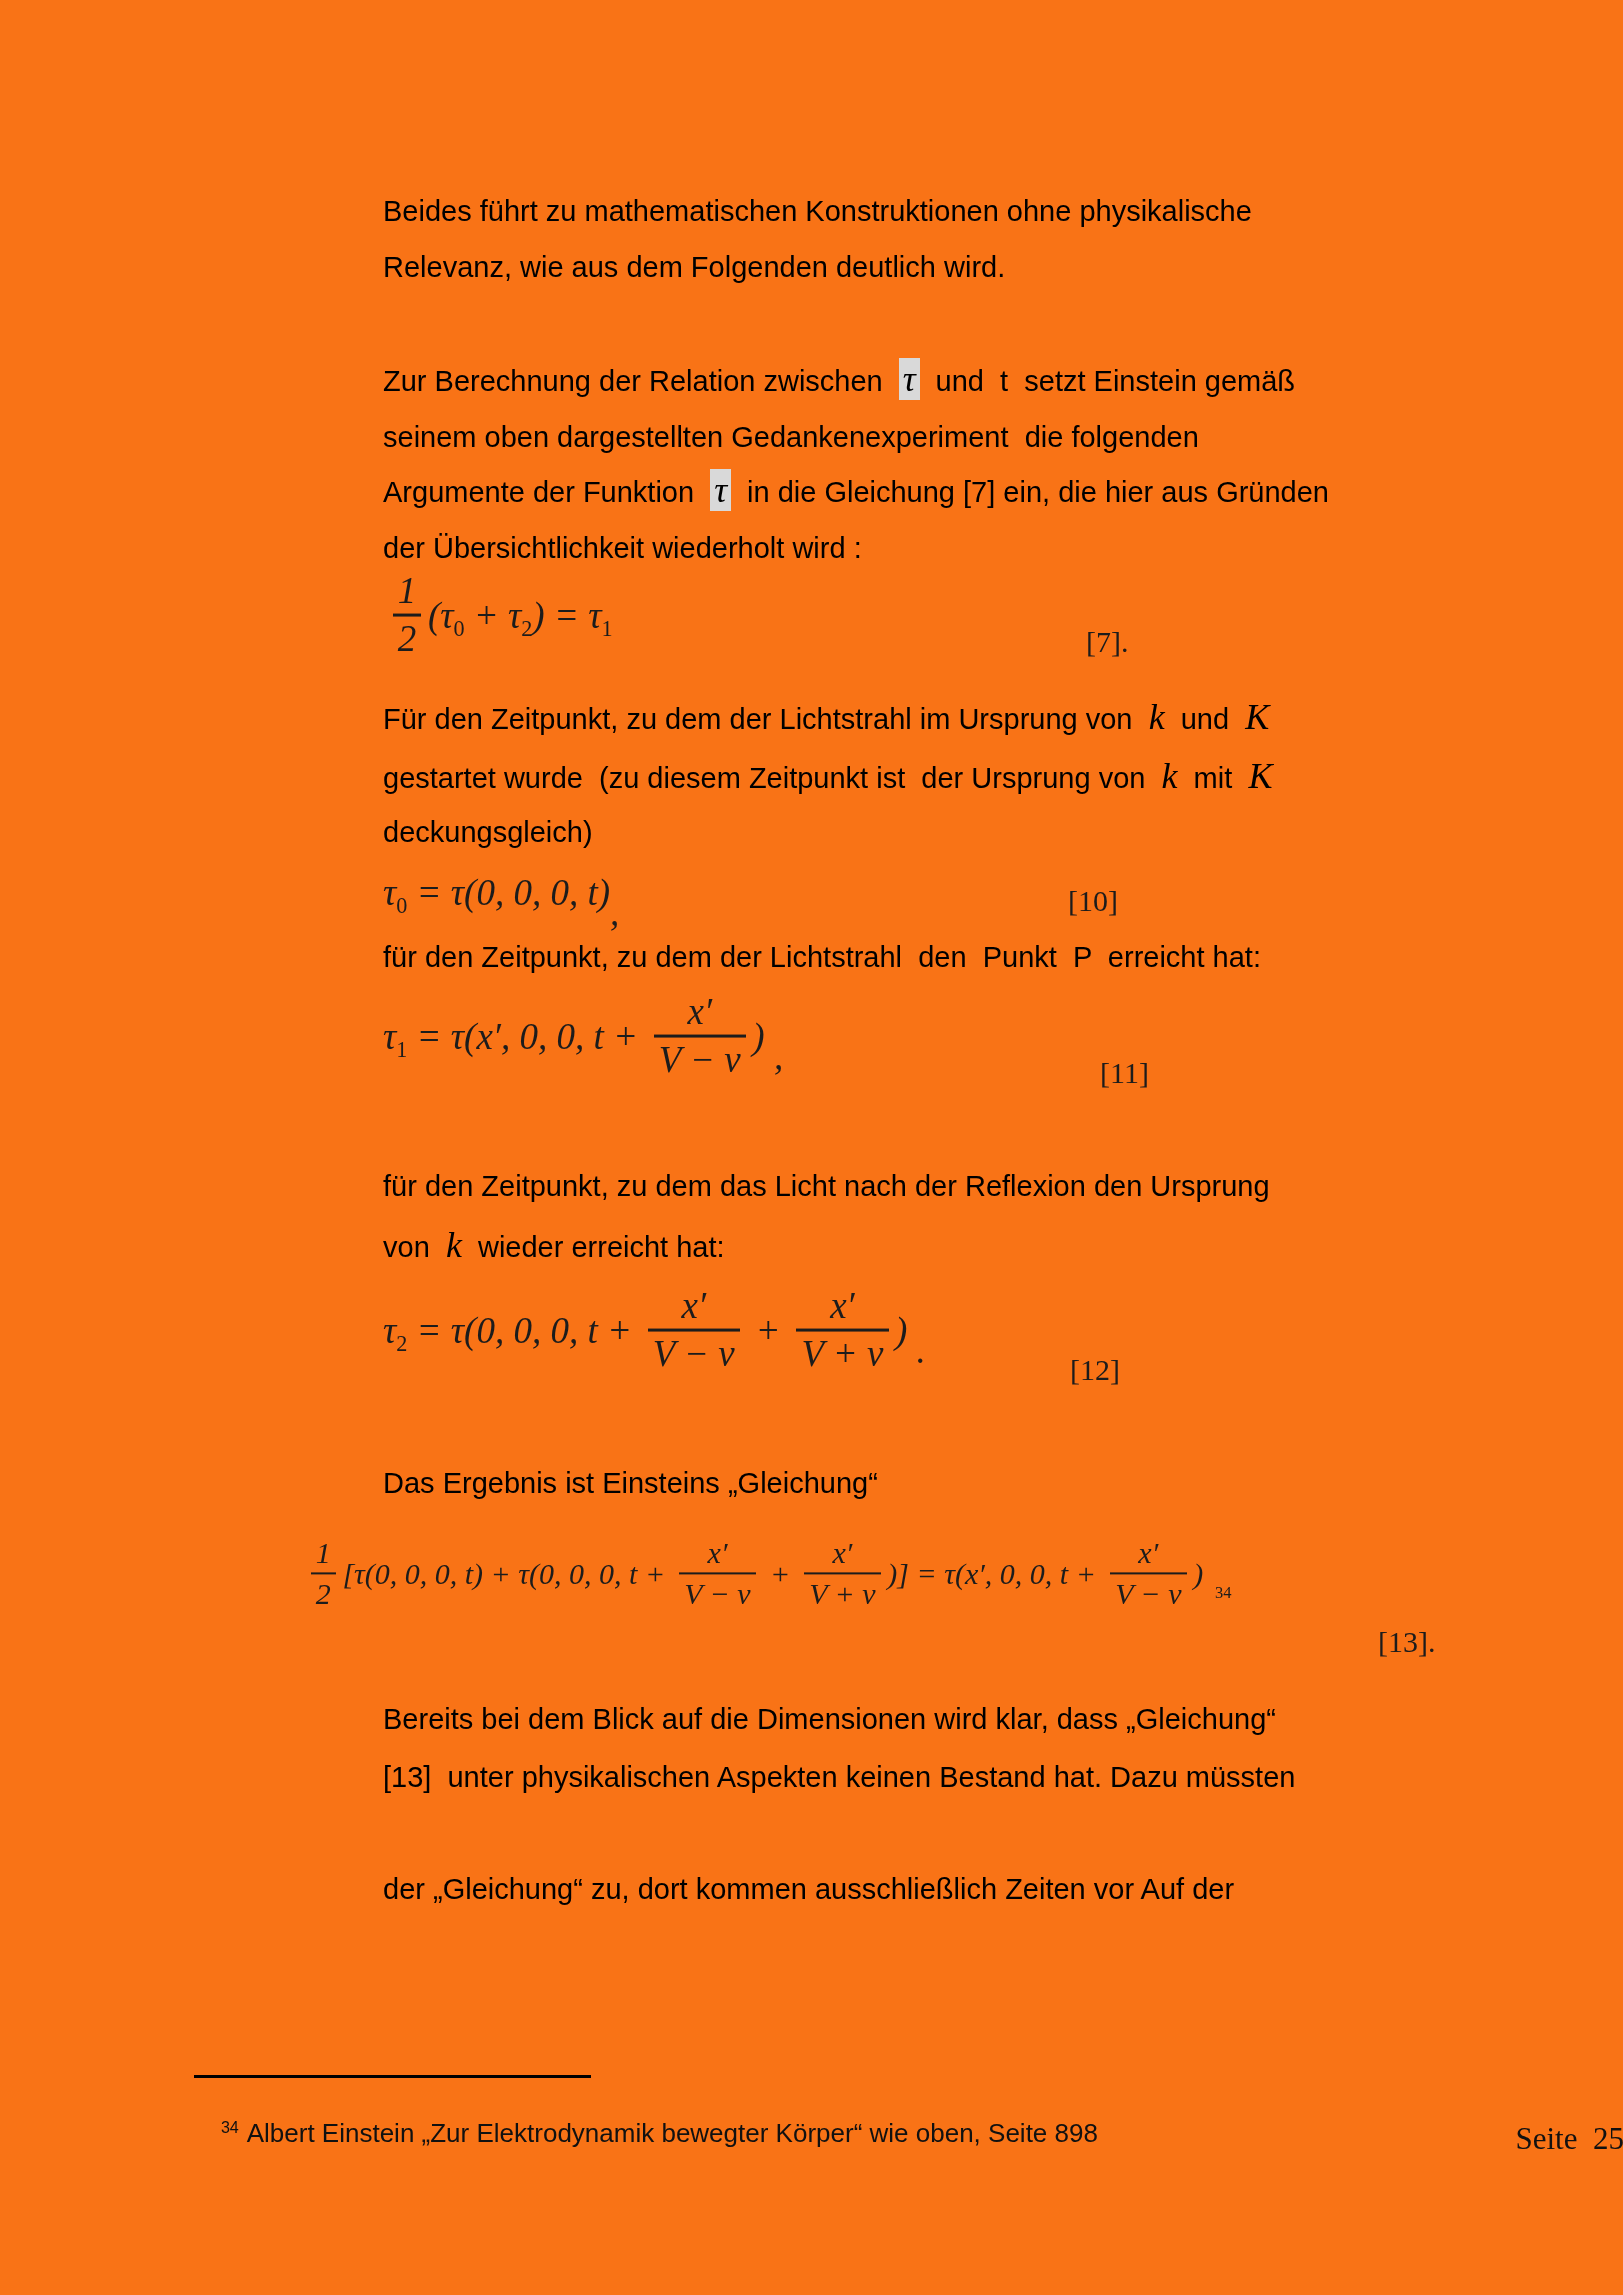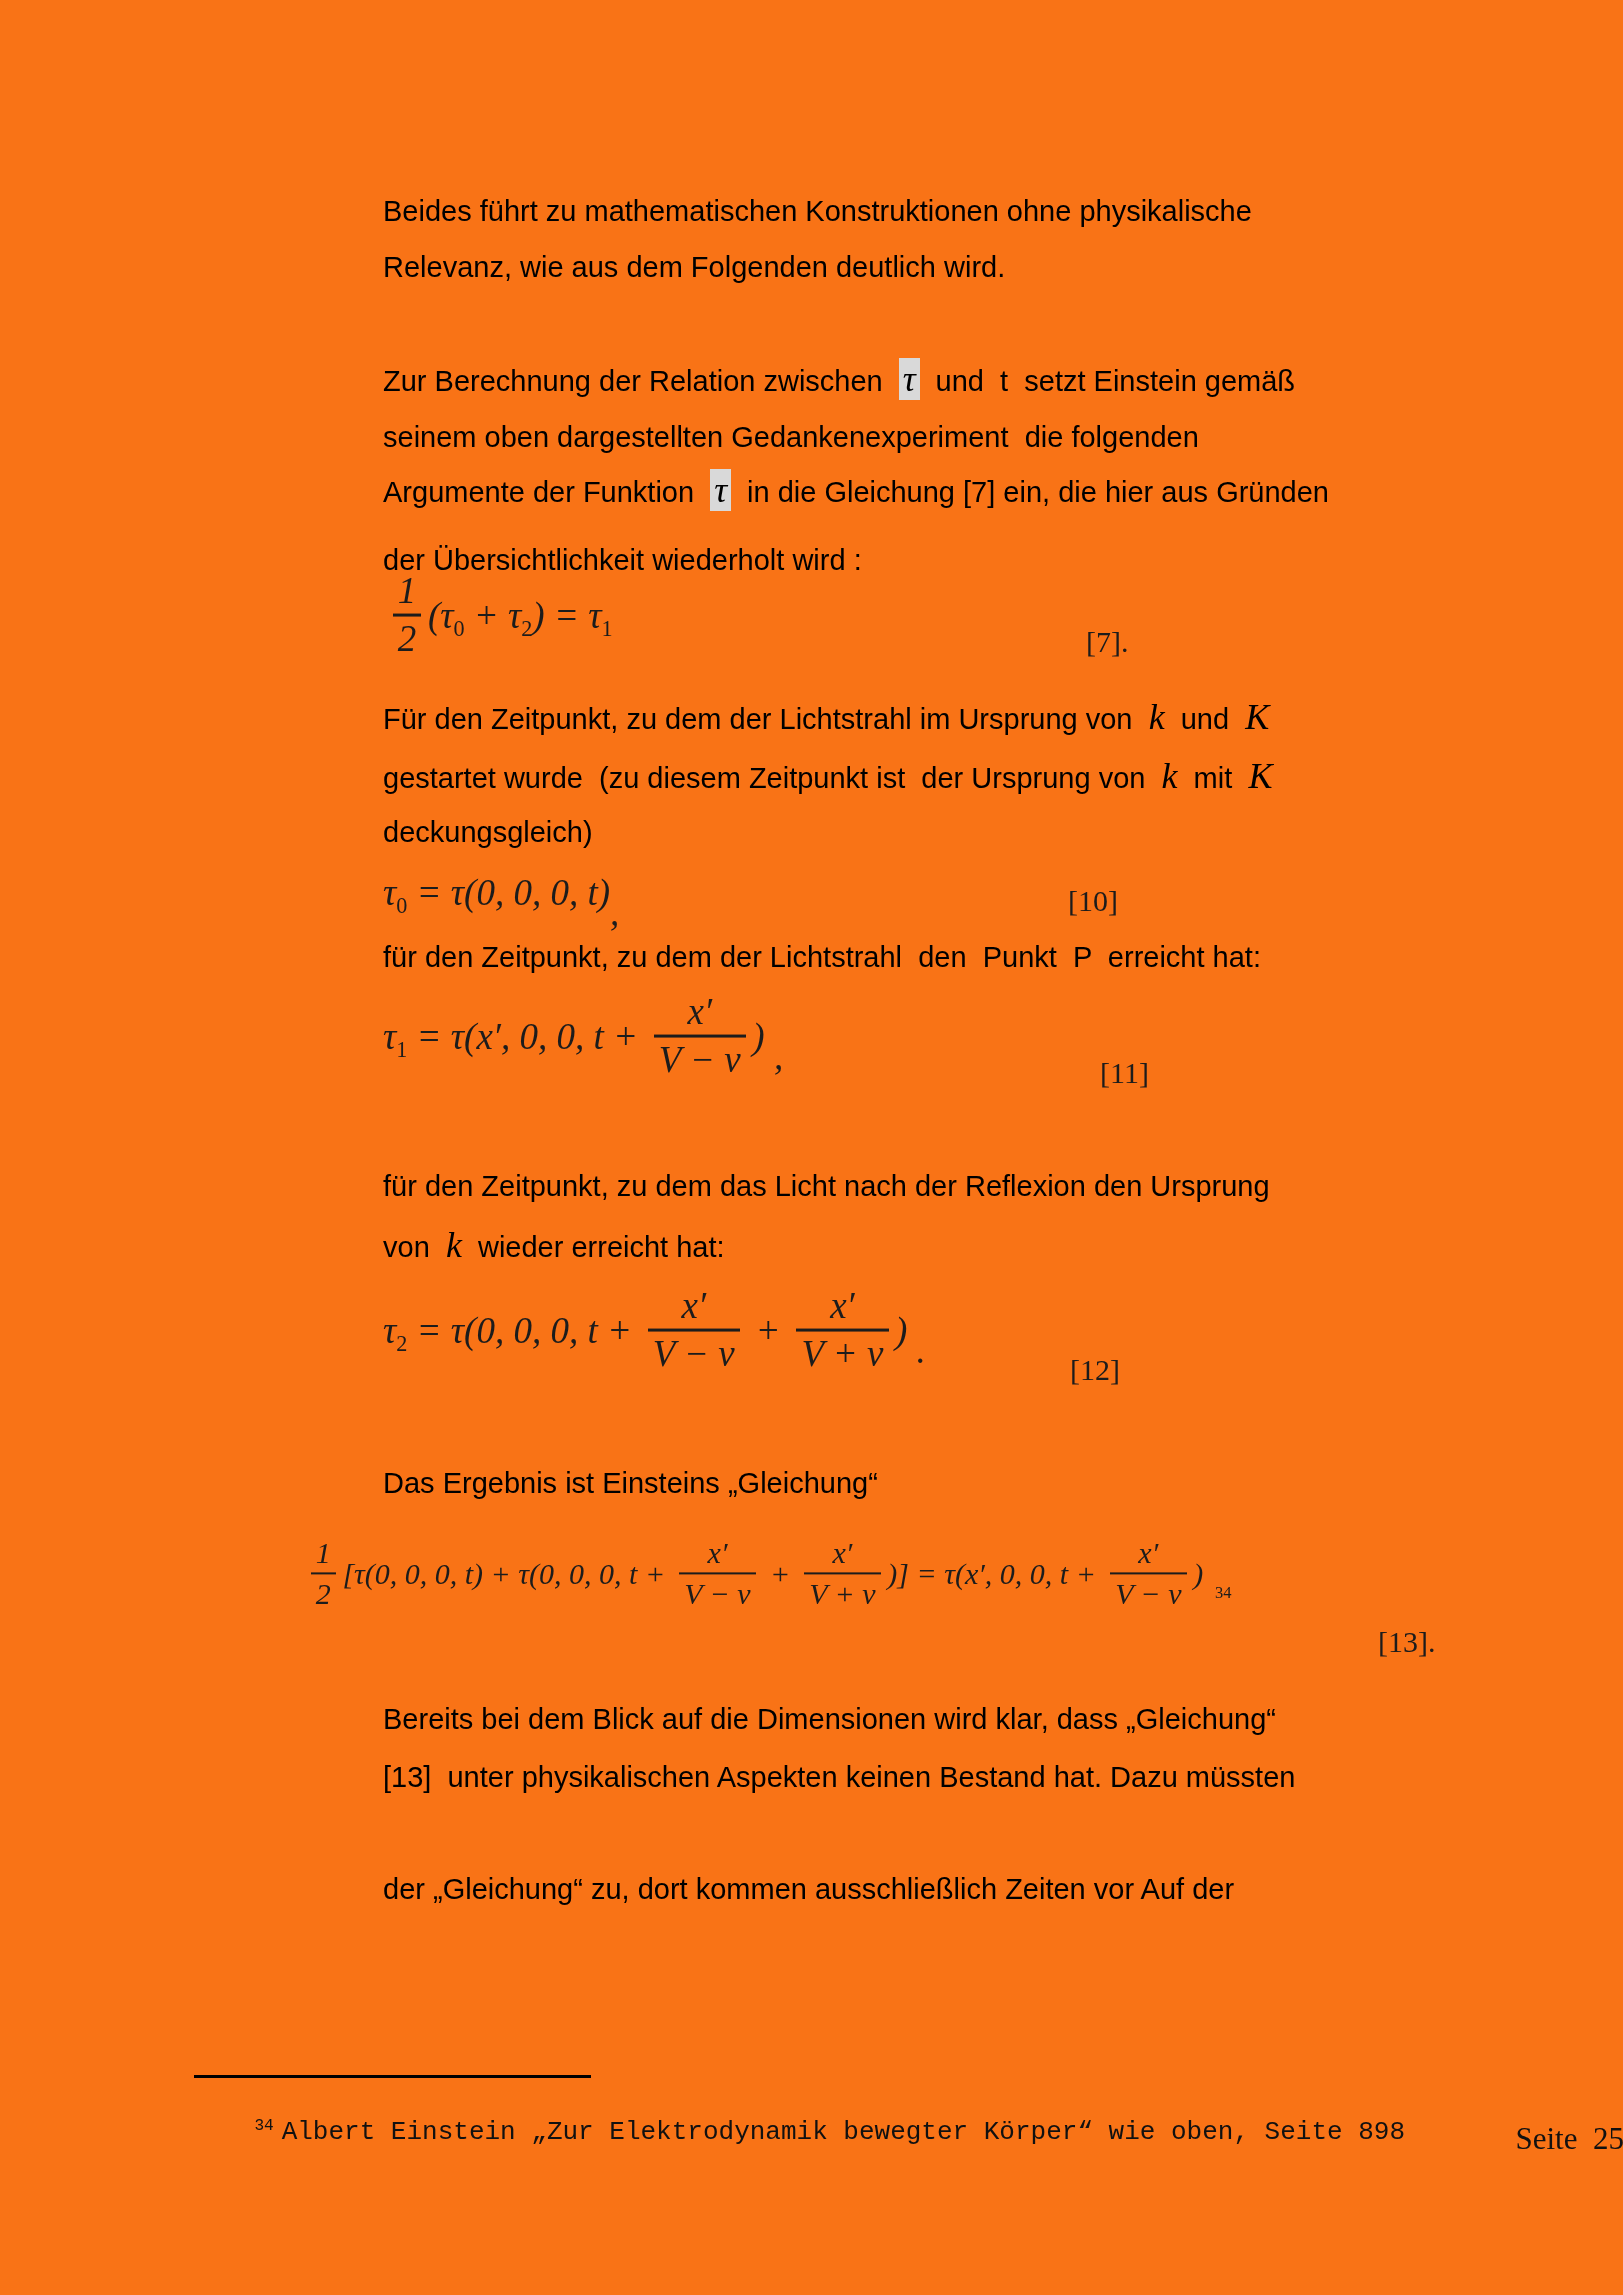--- a/index.html
+++ b/index.html
@@ -19,37 +19,37 @@
   .frac{display:inline-flex;flex-direction:column;align-items:center;vertical-align:middle;
         margin:0 6.5px;transform:translateY(-0.12em);}
   .frac .num,.frac .den{display:block;line-height:1.05;padding:0 5.2px;white-space:pre;}
   .frac .bar{display:block;align-self:stretch;height:2.6px;background:#1c1c1c;margin:3.3px 0;}
   .dn{vertical-align:-0.55em;}
   .fnref{font-size:.55em;vertical-align:-0.85em;margin-left:11.8px;font-style:normal;}
   .eqlabel{position:absolute;font-family:"Liberation Serif",serif;font-size:30px;color:#1c1c1c;
            white-space:pre;}
   .fnrule{position:absolute;left:194px;top:2075px;width:397px;height:3.3px;background:#000;}
   .footnote{position:absolute;left:192px;top:2087px;white-space:pre;
-            font-family:Liberation Mono, monospace;font-size:26px;color:#111;}
+            font-family:Liberation Sans, sans-serif;font-size:26px;color:#111;}
   .footnote sup{font-size:.62em;vertical-align:.55em;margin-right:7.9px;line-height:0;}
   .pagenum{position:absolute;left:0;top:2121px;width:100%;text-align:right;white-space:pre;
            font-family:"Liberation Serif",serif;font-size:31px;color:#111;}
 </style>
 </head>
 <body>
 
 <div class="page">
 
   <div class="line" style="top:193px"><span>Beides führt zu mathematischen Konstruktionen ohne physikalische</span></div>
   <div class="line" style="top:249px"><span>Relevanz, wie aus dem Folgenden deutlich wird.</span></div>
 
   <div class="line" style="top:363px"><span>Zur Berechnung der Relation zwischen  </span><span class="mg">τ</span><span>  und  t  setzt Einstein gemäß</span></div>
   <div class="line" style="top:419px"><span>seinem oben dargestellten Gedankenexperiment  die folgenden</span></div>
   <div class="line" style="top:474px"><span>Argumente der Funktion  </span><span class="mg">τ</span><span>  in die Gleichung [7] ein, die hier aus Gründen</span></div>
-  <div class="line" style="top:542px"><span>der Übersichtlichkeit wiederholt wird :</span></div>
+  <div class="line" style="top:530px"><span>der Übersichtlichkeit wiederholt wird :</span></div>
 
   <div class="eq" style="left:386px;top:576px"><span class="frac"><span class="num">1</span><span class="bar"></span><span class="den">2</span></span><span>(τ</span><sub>0</sub><span> + τ</span><sub>2</sub><span>) = τ</span><sub>1</sub></div>
   <span class="eqlabel" style="left:1086px;top:625px">[7].</span>
 
   <div class="line" style="top:760px"><span>gestartet wurde  (zu diesem Zeitpunkt ist  der Ursprung von  </span><span class="m">k</span><span>  mit  </span><span class="m">K</span></div>
   <div class="line" style="top:701px"><span>Für den Zeitpunkt, zu dem der Lichtstrahl im Ursprung von  </span><span class="m">k</span><span>  und  </span><span class="m">K</span></div>
   <div class="line" style="top:814px"><span>deckungsgleich)</span></div>
 
   <div class="eq" style="left:383px;top:871px"><span>τ</span><sub>0</sub><span> = τ(0, 0, 0, t)</span><span class="dn">,</span></div>
   <span class="eqlabel" style="left:1068px;top:884px">[10]</span>

